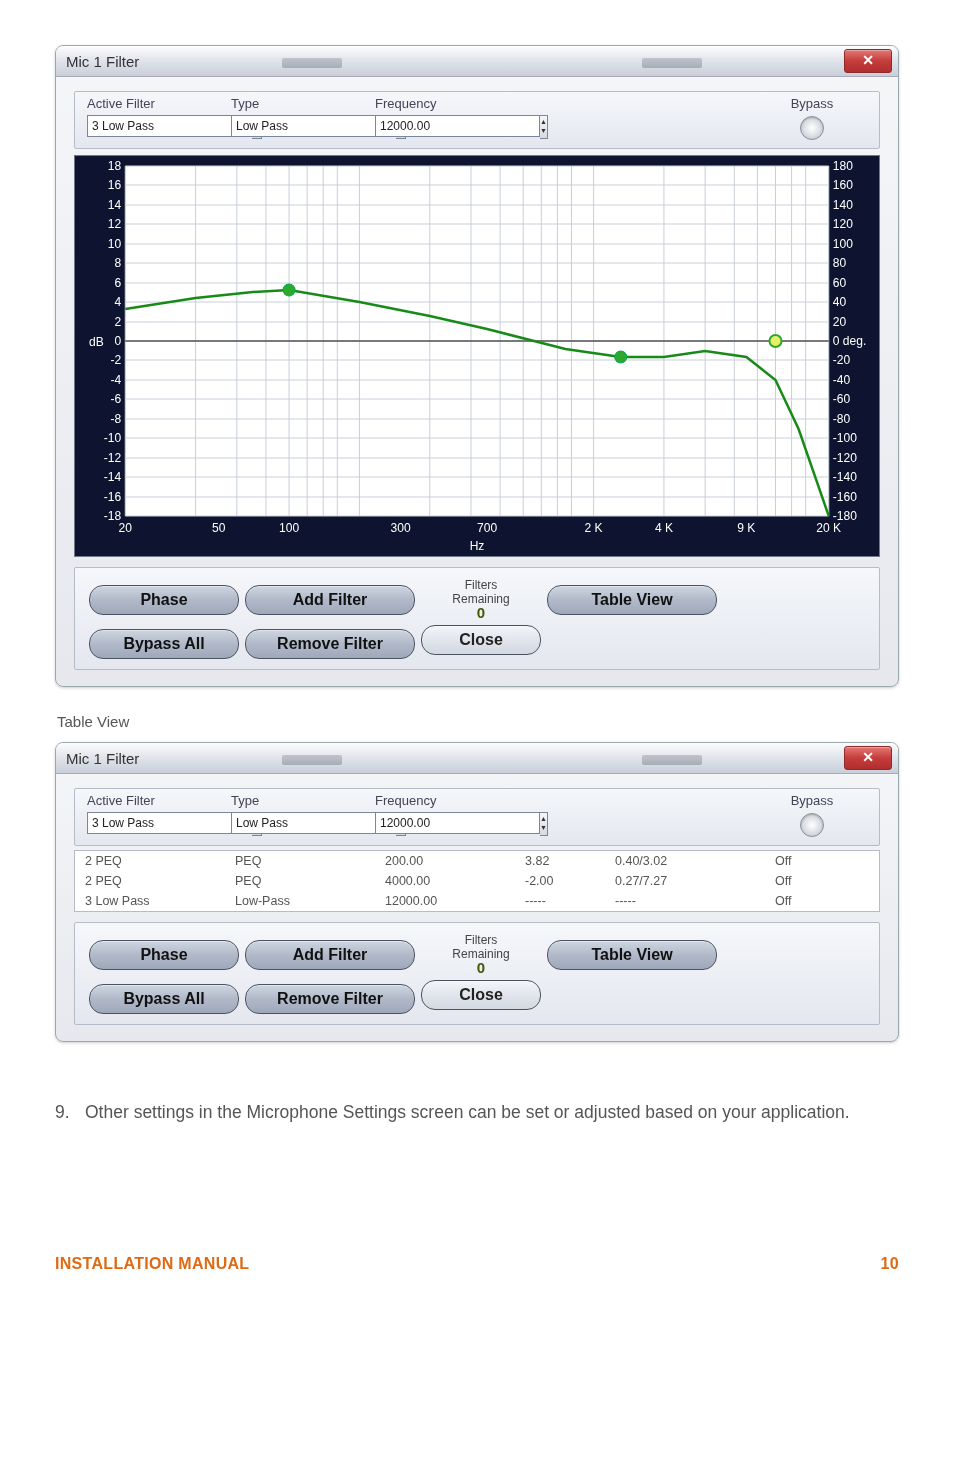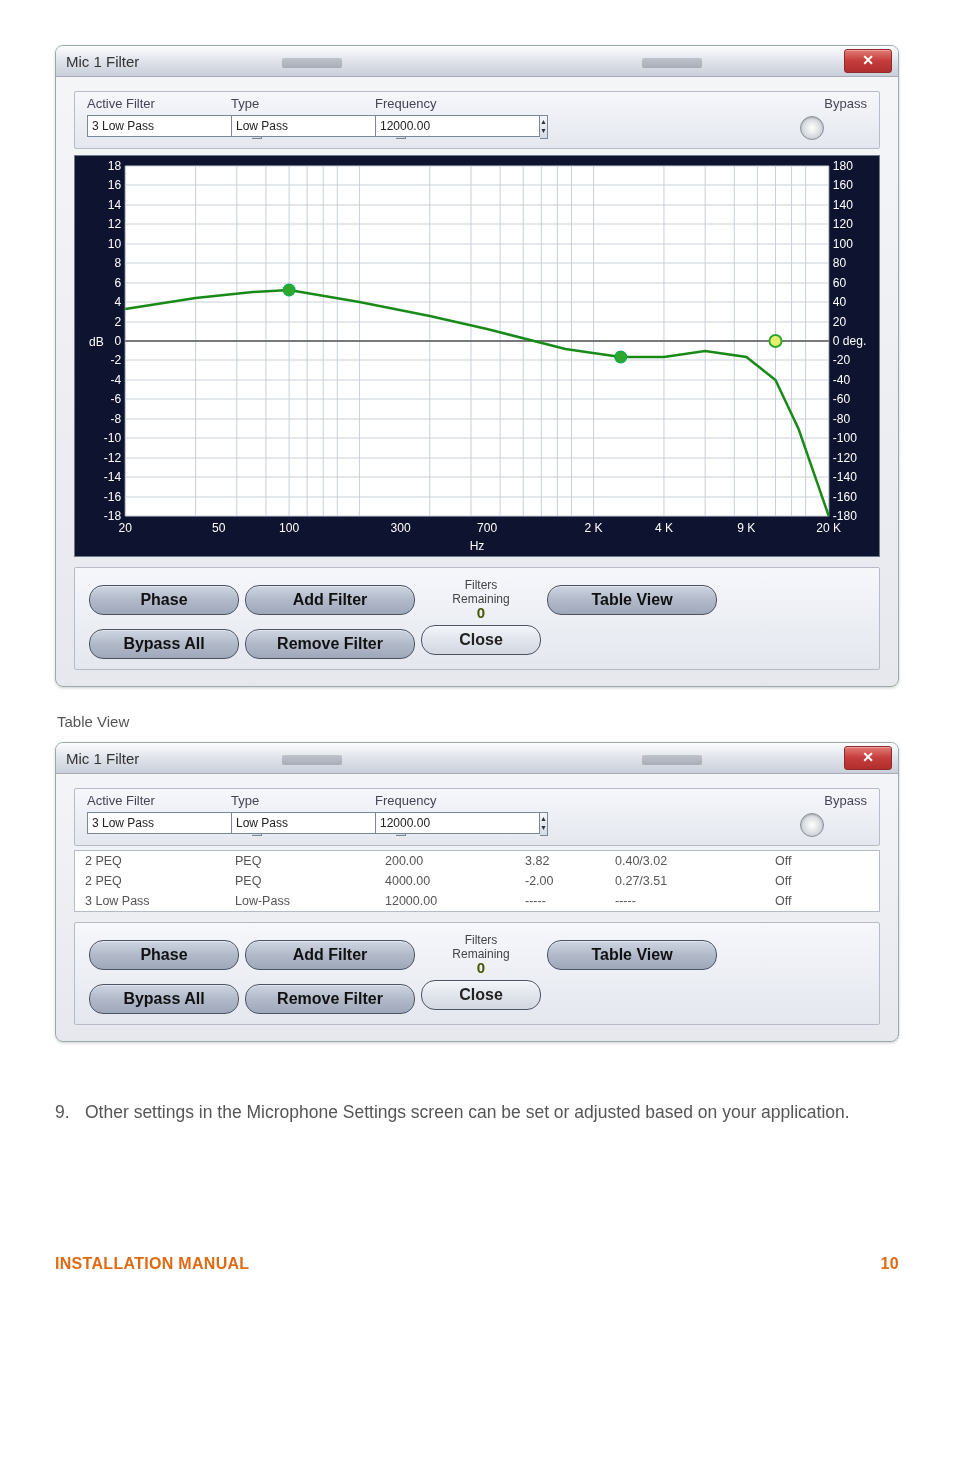--- a/index.html
+++ b/index.html
@@ -92,21 +92,21 @@
     width:18px; height:22px;
     border:1px solid #7a8699;
     border-left:none;
     background:linear-gradient(#f6f7fa,#d6dae2);
     display:flex;align-items:center;justify-content:center;
     font-size:9px;color:#333;
   }
   .field-spin { display:flex; width:100px; }
   .spinbtns { flex-direction:column; font-size:7px; line-height:8px;}
   .spinbtns span{height:9px;display:block;}
-  .bypass-cell { text-align:right; }
+  .bypass-cell { text-align:center; }
   .bypass-dot {
     width:22px;height:22px;border-radius:50%;
     background:radial-gradient(#fff,#d6d9de 60%,#b8bdc6);
     border:1px solid #8b8f98; margin:2px auto 0;
     box-shadow:inset 0 1px 2px rgba(0,0,0,0.2);
   }
   .graph-wrap {
     margin-top:6px;
     border:1px solid #6f7886;
     background:#0e142f;
@@ -421,21 +421,21 @@
                 <td style="width: 120px;">200.00</td>
                 <td style="width: 70px;">3.82</td>
                 <td style="width: 140px;">0.40/3.02</td>
                 <td>Off</td>
               </tr>
               <tr>
                 <td style="width: 130px;">2 PEQ</td>
                 <td style="width: 130px;">PEQ</td>
                 <td style="width: 120px;">4000.00</td>
                 <td style="width: 70px;">-2.00</td>
-                <td style="width: 140px;">0.27/3.51</td>
+                <td style="width: 140px;">0.27/7.27</td>
                 <td>Off</td>
               </tr>
               <tr>
                 <td style="width: 130px;">3 Low Pass</td>
                 <td style="width: 130px;">Low-Pass</td>
                 <td style="width: 120px;">12000.00</td>
                 <td style="width: 70px;">-----</td>
                 <td style="width: 140px;">-----</td>
                 <td>Off</td>
               </tr>

